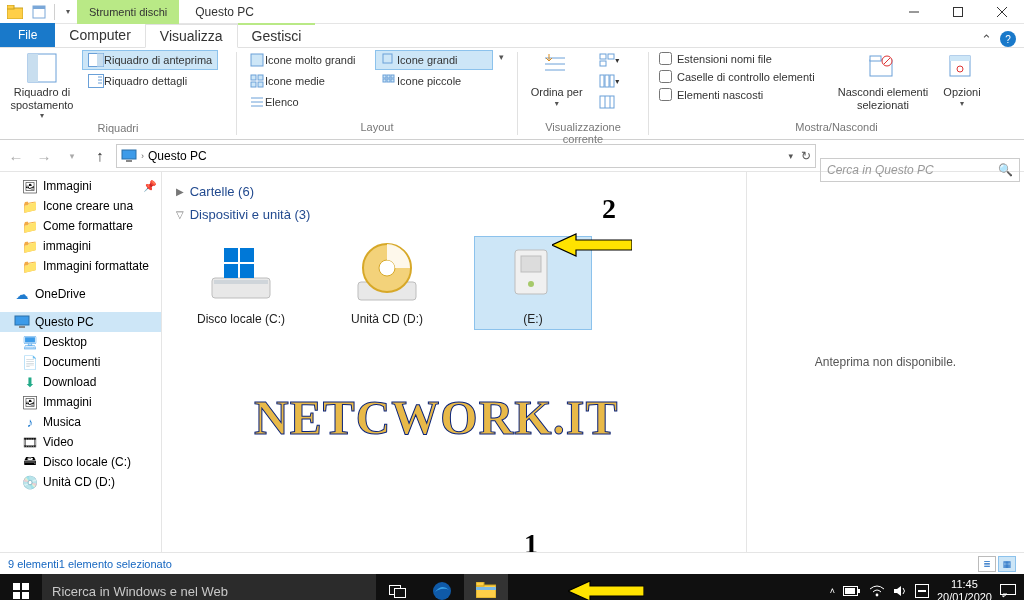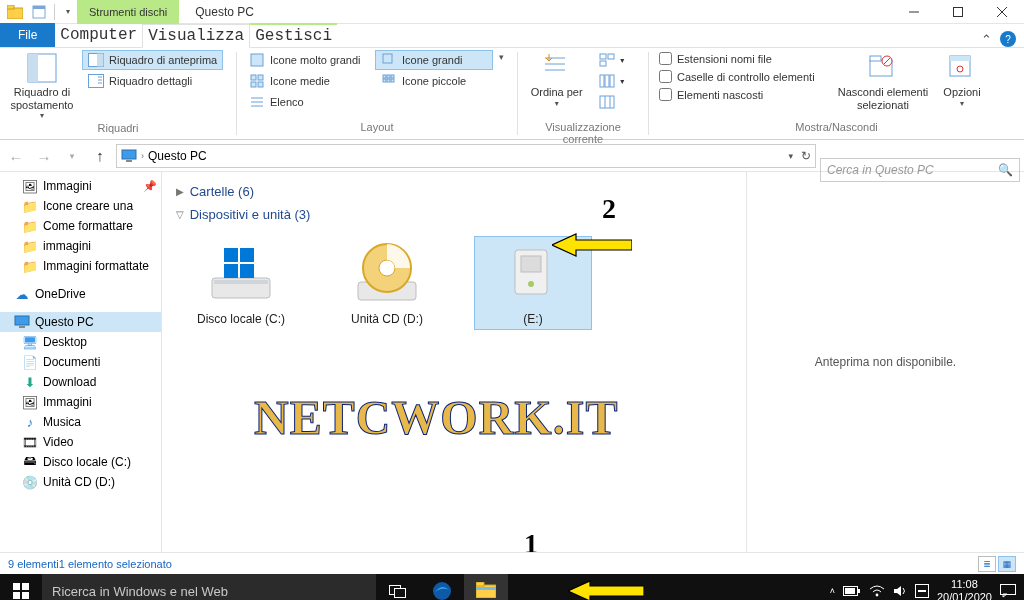--- a/index.html
+++ b/index.html
@@ -12,36 +12,36 @@
   .qat-divider { width:1px; height:16px; background:#d0d0d0; margin:0 2px;}
   .qat-dd { width: 18px; text-align:center; color:#555; font-size:8px;}
   .tab-contextual { background:#b9e986; height:24px; padding:0 12px; color:#333; font-size:11px; display:flex; align-items:center; }
   .tab-title { height:24px; padding:0 16px; color:#333; font-size:12px; display:flex; align-items:center; }
   .winctl { margin-left:auto; display:flex; }
   .winbtn { width:44px; height:24px; display:flex; align-items:center; justify-content:center; color:#333; font-size:12px;}
 
   
   .tabstrip { height:24px; display:flex; align-items:flex-end; background:#fff; border-bottom:1px solid #e1e1e1; }
   .tab-file { background:#1979ca; color:#fff; height:24px; padding:0 18px; font-size:12px; display:flex; align-items:center; }
-  .tab-item { height:24px; padding:0 5px; font-size:16px; color:#333; display:flex; align-items:center;font-family:Liberation Mono, monospace; }
+  .tab-item { height:24px; padding:0 14px; font-size:14px; color:#333; display:flex; align-items:center; }
   .tab-item.active { border:1px solid #e1e1e1; border-bottom:1px solid #fff; background:#fff; position:relative; top:1px;}
   .tab-item.manage { border-top:2px solid #b9e986; }
   .tabstrip-right { margin-left:auto; display:flex; align-items:center; padding-right:8px; gap:8px; color:#555;}
   .help { width:16px; height:16px; border-radius:50%; background:#1979ca; color:#fff; font-size:10px; display:flex; align-items:center; justify-content:center;}
 
   
   .ribbon { height:92px; display:flex; background:#fff; border-bottom:1px solid #d0d0d0; }
   .group { display:flex; flex-direction:column; padding:2px 6px; }
   .group-body { flex:1; display:flex; align-items:flex-start; gap:4px;}
   .group-label { height:16px; text-align:center; font-size:11px; color:#777;}
   .group-sep { width:1px; background:#e1e1e1; margin:4px 0;}
   .big-btn { display:flex; flex-direction:column; align-items:center; justify-content:flex-start; width:72px; padding:2px; font-size:11px; line-height:1.15; text-align:center; color:#333;}
   .big-btn .bicon { width:32px; height:32px; margin-bottom:2px; }
   .little-stack { display:flex; flex-direction:column; gap:1px; }
-  .little-btn { display:flex; align-items:center; gap:5px; padding:2px 6px; font-size:11px; color:#333; white-space:nowrap;}
+  .little-btn { display:flex; align-items:center; padding:2px 6px; font-size:11px; color:#333; white-space:nowrap;}
   .little-btn .licon { width:16px; height:16px; display:flex; align-items:center; justify-content:center;}
   .little-btn.selected { background:#cde6f7; border:1px solid #8cc2ec; padding:1px 5px;}
   .chk { display:flex; align-items:center; gap:5px; padding:2px 4px; font-size:11px; color:#333;}
   .chk input { width:13px; height:13px; margin:0;}
 
   
   .navrow { height:32px; display:flex; align-items:center; padding:3px 4px; gap:4px; border-bottom:1px solid #e5e5e5;}
   .navarrow { width:24px; height:24px; color:#aaa; display:flex; align-items:center; justify-content:center; font-size:15px;}
   .navarrow.active { color:#333;}
   .crumb { flex:1; height:24px; border:1px solid #ccc; display:flex; align-items:center; padding:0 4px; gap:4px; font-size:12px;}
@@ -568,21 +568,21 @@
           <path d="M10 3 Q13 6 10 9" fill="none" stroke="#fff"></path>
         </svg>
       </span>
     <span>
         <svg width="14" height="14">
           <rect x="0.5" y="0.5" width="13" height="13" fill="none" stroke="#fff"></rect>
           <rect x="3" y="6" width="8" height="2" fill="#fff"></rect>
         </svg>
       </span>
     <div class="clock">
-      <div>11:08</div>
+      <div>11:45</div>
       <div>20/01/2020</div>
     </div>
     <span>
         <svg width="16" height="14">
           <rect x="0.5" y="0.5" width="15" height="10" fill="none" stroke="#fff"></rect>
           <polygon points="3,10 3,13 7,10" fill="none" stroke="#fff"></polygon>
         </svg>
       </span>
   </div>
 </div>

